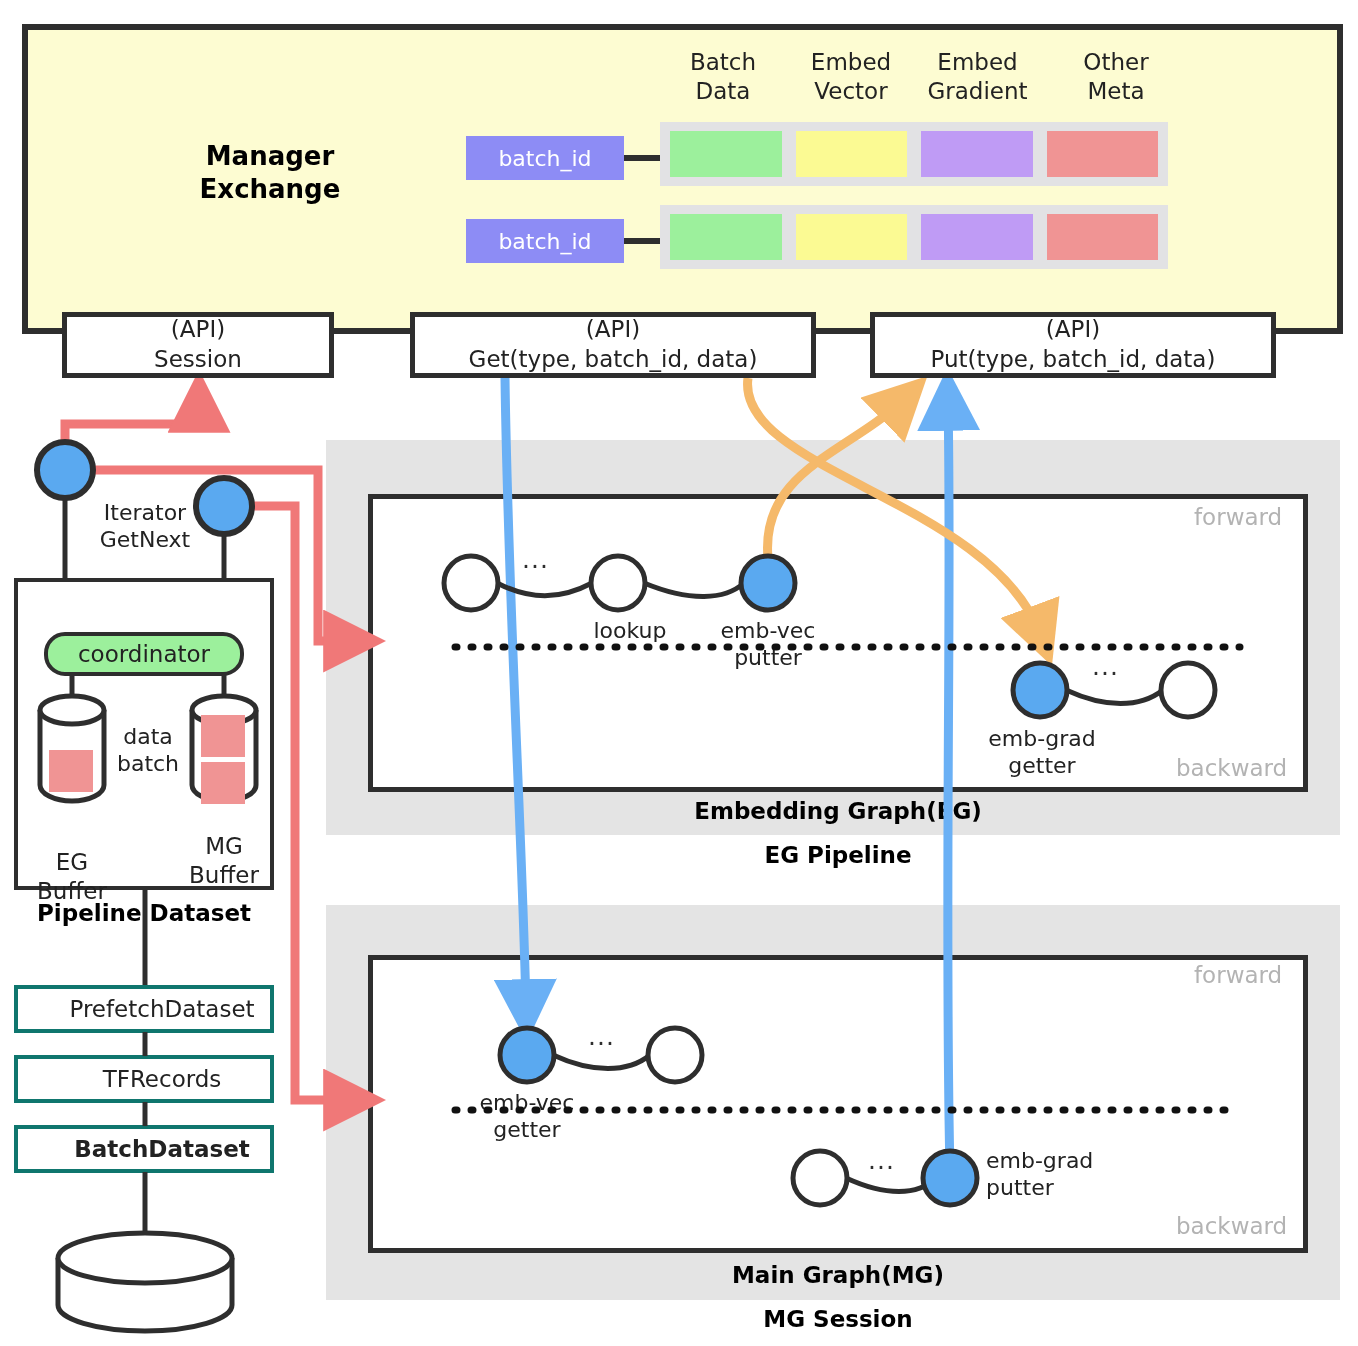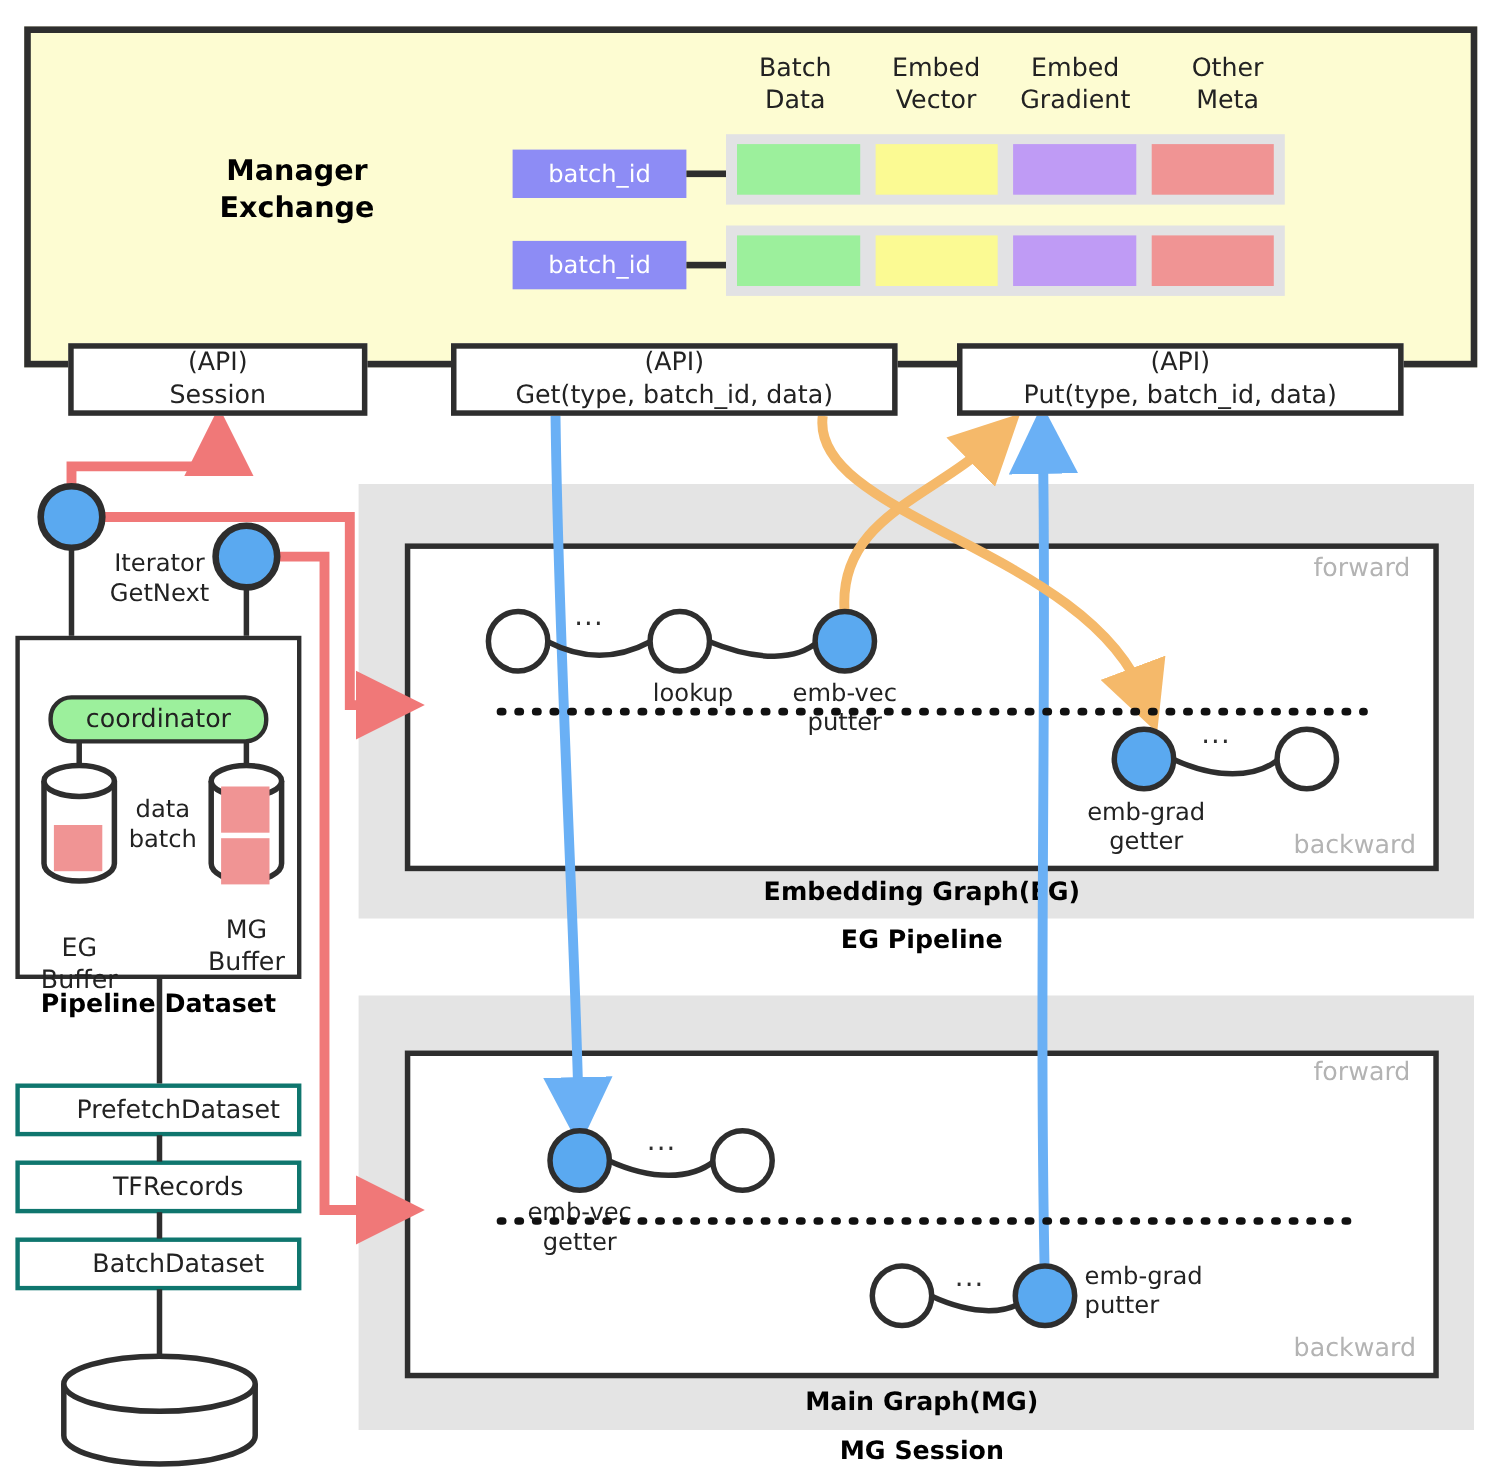--- a/index.html
+++ b/index.html
@@ -304,16 +304,16 @@
     <div>Buffer</div>
   </div>
   <div class="abs cyl-label" style="left:174px;top:832px;width:100px;">
     <div>MG</div>
     <div>Buffer</div>
   </div>
   <div class="abs" style="left:14px;top:900px;width:260px;text-align:center;font-weight:bold;font-size:23px;color:#000;">Pipeline Dataset</div>
 
   <div class="abs wbox" style="left:14px;top:985px;width:260px;height:48px;">PrefetchDataset</div>
   <div class="abs wbox" style="left:14px;top:1055px;width:260px;height:48px;">TFRecords</div>
-  <div class="abs wbox" style="left:14px;top:1125px;width:260px;height:48px;">BatchDataset</div>
+  <div class="abs wbox" style="left:14px;top:1125px;width:260px;height:48px;font-weight:bold;">BatchDataset</div>
   <div class="abs" style="left:58px;top:1270px;width:174px;text-align:center;font-size:23px;color:#222;">TFRecords</div>
 
 </div>
 
 </body></html>

